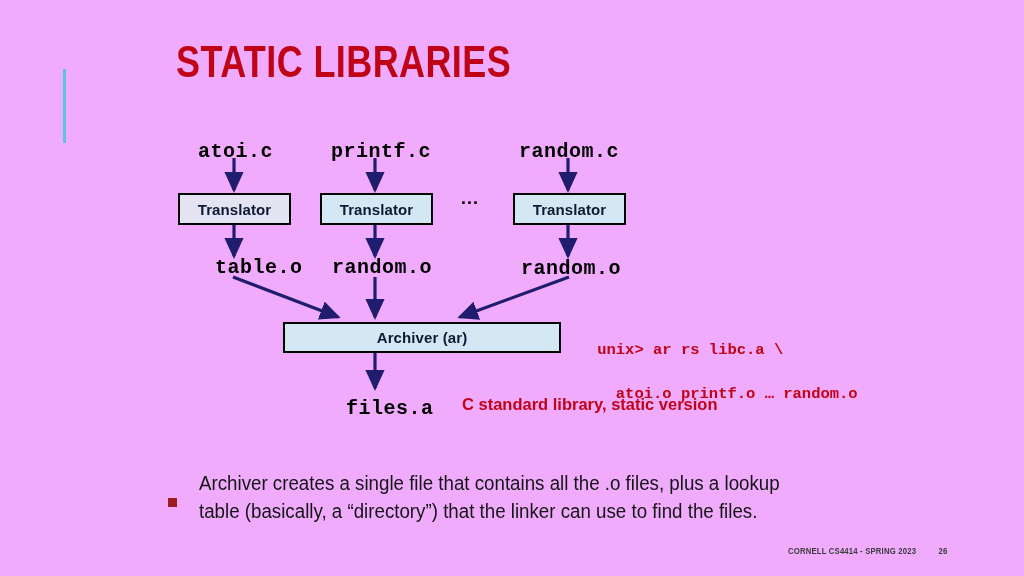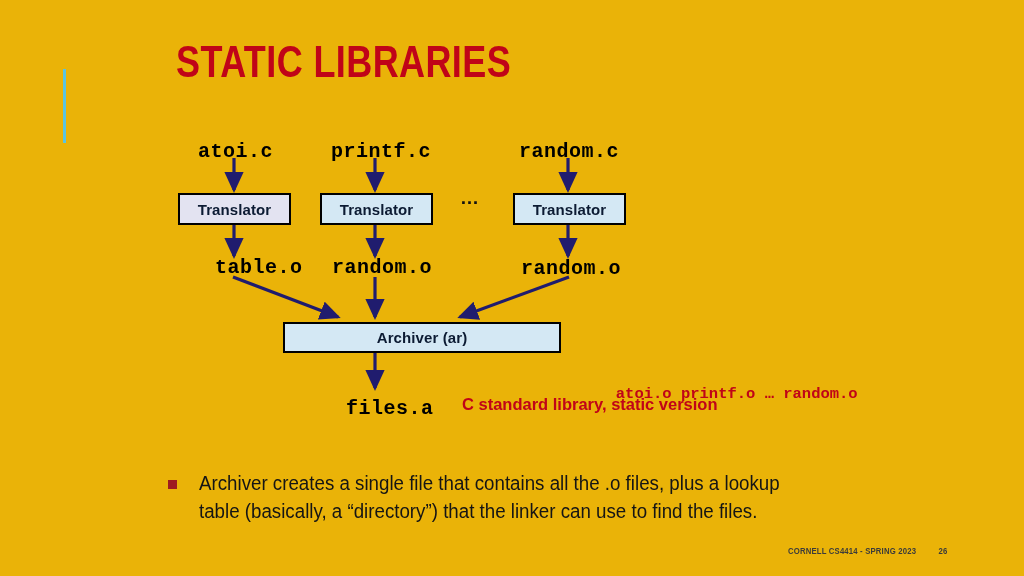--- a/index.html
+++ b/index.html
@@ -12,21 +12,21 @@
     height: 576px;
     position: relative;
     overflow: hidden;
     font-family: "Liberation Sans", sans-serif;
     -webkit-font-smoothing: antialiased;
   }
 
   .slide {
     position: absolute;
     inset: 0;
-    background: #eab308;
+    background: #f0abfc;
   }
 
   
   .accent-bar {
     position: absolute;
     left: 63px;
     top: 69px;
     width: 3px;
     height: 74px;
     background: #5BC4E0;
@@ -117,21 +117,21 @@
     white-space: nowrap;
   }
 
   
   .bullet-row {
     position: absolute;
     left: 168px;
     top: 470px;
     width: 680px;
     display: flex;
-    align-items: flex-start;
+    align-items: center;
   }
   .bullet-marker {
     width: 9px;
     height: 9px;
     background: #9E1B20;
     margin-top: 10px;
     margin-right: 22px;
     flex: 0 0 auto;
   }
   .bullet-text {
@@ -212,21 +212,21 @@
 
   <div class="mono-label" style="left:215px; top:256px;">table.o</div>
   <div class="mono-label" style="left:332px; top:256px;">random.o</div>
   <div class="mono-label" style="left:521px; top:257px;">random.o</div>
 
   <div class="proc-box fill-blue" style="left:283px; top:322px; width:278px; height:31px;">
     <span>Archiver (ar)</span>
   </div>
 
   <div class="code-block">
-    <br>
+    <span>unix&gt; ar rs libc.a \</span><br>
     <span>  atoi.o printf.o … random.o</span>
   </div>
 
   <div class="mono-label" style="left:346px; top:397px;">files.a</div>
   <div class="caption-italic">C standard library, static version</div>
 
   <div class="bullet-row">
     <div class="bullet-marker"></div>
     <div class="bullet-text">Archiver creates a single file that contains all the .o files, plus a lookup table (basically, a “directory”) that the linker can use to find the files.</div>
   </div>

